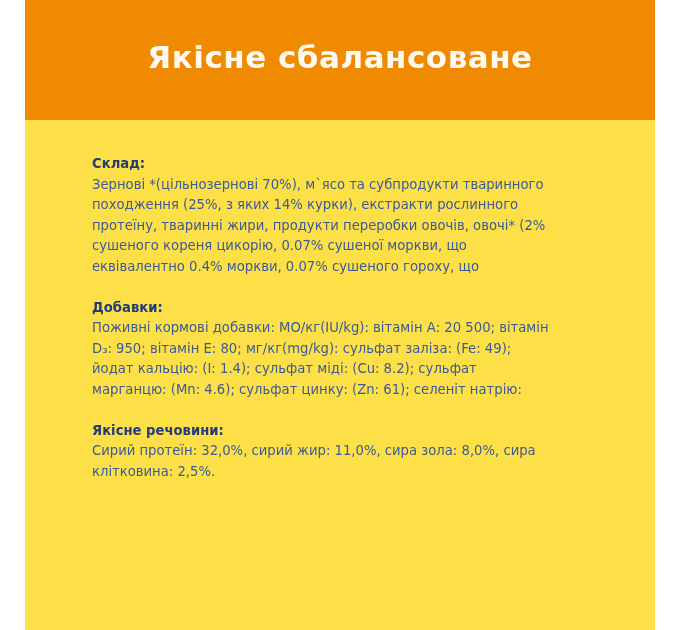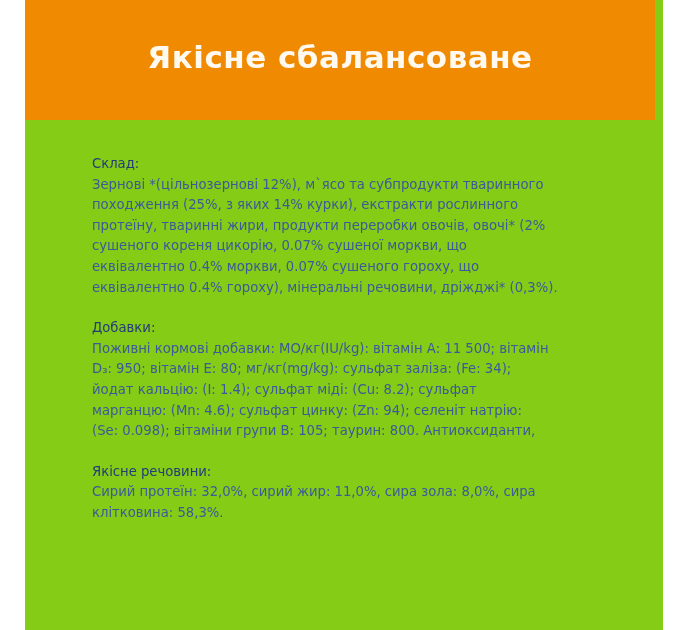--- a/index.html
+++ b/index.html
@@ -1,53 +1,51 @@
 <!DOCTYPE html>
 <html><head>
 <meta charset="utf-8">
 <style>
   html, body { margin:0; padding:0; background:#ffffff; }
   body { width:680px; height:630px; position:relative; overflow:hidden; font-family:"DejaVu Sans", sans-serif; }
-  .panel { position:absolute; left:25px; top:0; width:630px; height:630px; background:#84cc16;padding-left:8px; }
+  .panel { position:absolute; left:25px; top:0; width:630px; height:630px; background:#fde047; }
   .header { position:absolute; left:0; top:0; width:630px; height:120px; background:#f08a00; display:flex; align-items:center; justify-content:center; }
   .title { color:#fff9ef; font-family:"DejaVu Sans", sans-serif; font-weight:bold; font-size:31px; line-height:44px; text-align:center; letter-spacing:0.5px; margin-top:-6px; }
   .content { position:absolute; left:67px; top:154px; width:520px; color:#3b5a9a; font-size:13.2px; line-height:20.6px; }
   .section { margin-bottom:20px; }
-  .section-title { color:#243b7a; font-weight:normal; font-size:13.2px; }
+  .section-title { color:#243b7a; font-weight:bold; font-size:13.2px; }
   .line { white-space:nowrap; }
 </style>
 </head>
 <body>
 
 <div class="panel">
   <div class="header">
     <div class="title">
       <div>Якісне сбалансоване</div>
     </div>
   </div>
 
   <div class="content">
     <div class="section">
       <div class="section-title">Склад:</div>
-      <div class="line">Зернові *(цільнозернові 12%), м`ясо та субпродукти тваринного</div>
+      <div class="line">Зернові *(цільнозернові 70%), м`ясо та субпродукти тваринного</div>
       <div class="line">походження (25%, з яких 14% курки), екстракти рослинного</div>
       <div class="line">протеїну,  тваринні жири, продукти переробки овочів, овочі* (2%</div>
       <div class="line">сушеного кореня цикорію, 0.07% сушеної моркви, що</div>
       <div class="line">еквівалентно 0.4% моркви, 0.07% сушеного гороху, що</div>
-      <div class="line">еквівалентно 0.4% гороху), мінеральні речовини, дріжджі* (0,3%).</div>
     </div>
 
     <div class="section">
       <div class="section-title">Добавки:</div>
-      <div class="line">Поживні кормові добавки: МО/кг(IU/kg): вітамін А: 11 500; вітамін</div>
-      <div class="line">D₃: 950; вітамін Е: 80; мг/кг(mg/kg): сульфат заліза: (Fe: 34);</div>
+      <div class="line">Поживні кормові добавки: МО/кг(IU/kg): вітамін А: 20 500; вітамін</div>
+      <div class="line">D₃: 950; вітамін Е: 80; мг/кг(mg/kg): сульфат заліза: (Fe: 49);</div>
       <div class="line">йодат кальцію: (I: 1.4); сульфат міді: (Cu: 8.2); сульфат</div>
-      <div class="line">марганцю: (Mn: 4.6); сульфат цинку: (Zn: 94); селеніт натрію:</div>
-      <div class="line">(Se: 0.098); вітаміни групи В: 105; таурин: 800. Антиоксиданти,</div>
+      <div class="line">марганцю: (Mn: 4.6); сульфат цинку: (Zn: 61); селеніт натрію:</div>
     </div>
 
     <div class="section">
       <div class="section-title">Якісне речовини:</div>
       <div class="line">Сирий протеїн: 32,0%, сирий жир: 11,0%, сира зола: 8,0%, сира</div>
-      <div class="line">клітковина: 58,3%.</div>
+      <div class="line">клітковина: 2,5%.</div>
     </div>
   </div>
 </div>
 
 </body></html>

